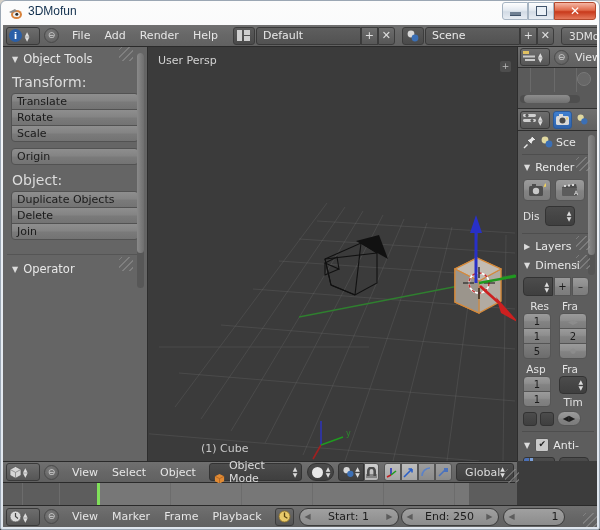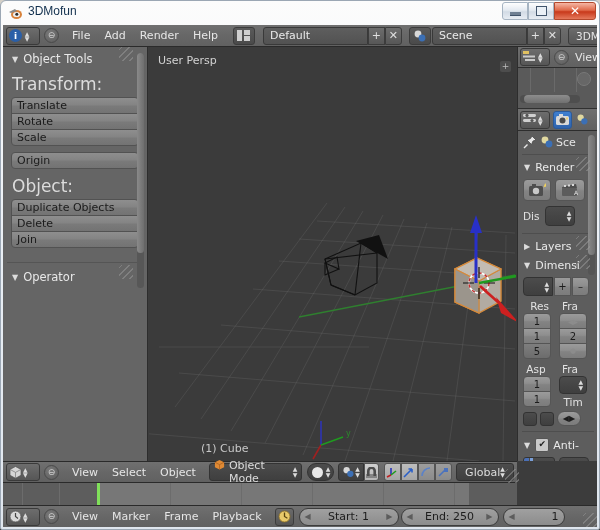--- a/index.html
+++ b/index.html
@@ -180,21 +180,21 @@
     overflow:hidden;
   }
   .panel-hdr {
     color:#e8e8e8; font-size:11.5px;
     padding: 5px 0 4px 9px;
     position: relative;
     display:flex; align-items:center;
   }
   .tri { font-size:8px; margin-right:5px; color:#dcdcdc; }
   .panel-body { padding: 0 8px 8px 8px; }
-  .sub-label { color:#dcdcdc; font-size:17px; margin: 4px 0 3px 1px; }
+  .sub-label { color:#dcdcdc; font-size:14px; margin: 4px 0 3px 1px; }
   .tool-btn {
     height:17px;
     background: linear-gradient(to bottom,#8e8e8e 0%, #848484 45%, #7a7a7a 55%, #737373 100%);
     border:1px solid #525252;
     color:#1b1b1b;
     font-size:11px;
     display:flex; align-items:center;
     padding-left:5px;
     box-sizing:border-box;
     margin-bottom:-1px;
@@ -386,21 +386,21 @@
       <div class="menu-txt">Help</div>
 
       <div style="display:flex;align-items:center;margin-left:8px;">
         <div class="sq-btn" style="width:22px;background:linear-gradient(to bottom,#5a5a5a,#4a4a4a);">
           <svg width="13" height="11" viewBox="0 0 13 11">
               <rect x="0" y="0" width="5" height="11" fill="#cfcfcf"></rect>
               <rect x="7" y="0" width="6" height="5" fill="#cfcfcf"></rect>
               <rect x="7" y="6" width="6" height="5" fill="#cfcfcf"></rect>
             </svg>
         </div>
-        <div class="field" style="width:105px;margin-left:8px;border-radius:3px 0 0 3px;">Default</div>
+        <div class="field" style="width:105px;margin-left:1px;border-radius:3px 0 0 3px;">Default</div>
         <div class="sq-btn" style="border-radius:0;">+</div>
         <div class="sq-btn" style="border-radius:0 3px 3px 0;">✕</div>
       </div>
 
       <div style="display:flex;align-items:center;margin-left:7px;">
         <div class="sq-btn" style="width:22px;background:linear-gradient(to bottom,#5a5a5a,#4a4a4a);">
           <svg width="14" height="12" viewBox="0 0 14 12">
               <circle cx="5" cy="4" r="3.4" fill="#d8d8d8"></circle>
               <circle cx="9" cy="8" r="3.4" fill="#3b6fb5"></circle>
             </svg>
@@ -732,21 +732,21 @@
             <path d="M1,3.4 L6.5,6.4 L12,3.4 M6.5,6.4 L6.5,12.3" stroke="#777" stroke-width="0.7" fill="none"></path>
           </svg>
         <span style="color:#ddd;font-size:6px;line-height:5px;margin-left:1px;">▲<br>▼</span>
       </div>
       <div class="collapse-dot">⊖</div>
       <div class="menu-txt">View</div>
       <div class="menu-txt">Select</div>
       <div class="menu-txt">Object</div>
 
       <div class="btn-dark" style="margin-left:6px;width:115px;padding:0 4px;justify-content:space-between;">
-        <span style="display:flex;align-items:flex-start;gap:4px;">
+        <span style="display:flex;align-items:flex-end;gap:4px;">
           <svg width="12" height="12" viewBox="0 0 12 12">
               <path d="M6,0.5 L11,3 L11,8.4 L6,11 L1,8.4 L1,3 Z" fill="#e08a34"></path>
               <path d="M1,3 L6,5.6 L11,3 M6,5.6 L6,11" stroke="#a85f20" stroke-width="0.8" fill="none"></path>
             </svg>
           <span style="font-size:11px;">Object Mode</span>
         </span>
         <span style="color:#ddd;font-size:6px;line-height:6px;">▲<br>▼</span>
       </div>
 
       <div class="btn-dark" style="margin-left:5px;width:32px;padding:0 3px;justify-content:space-between;border-radius:9px;">

